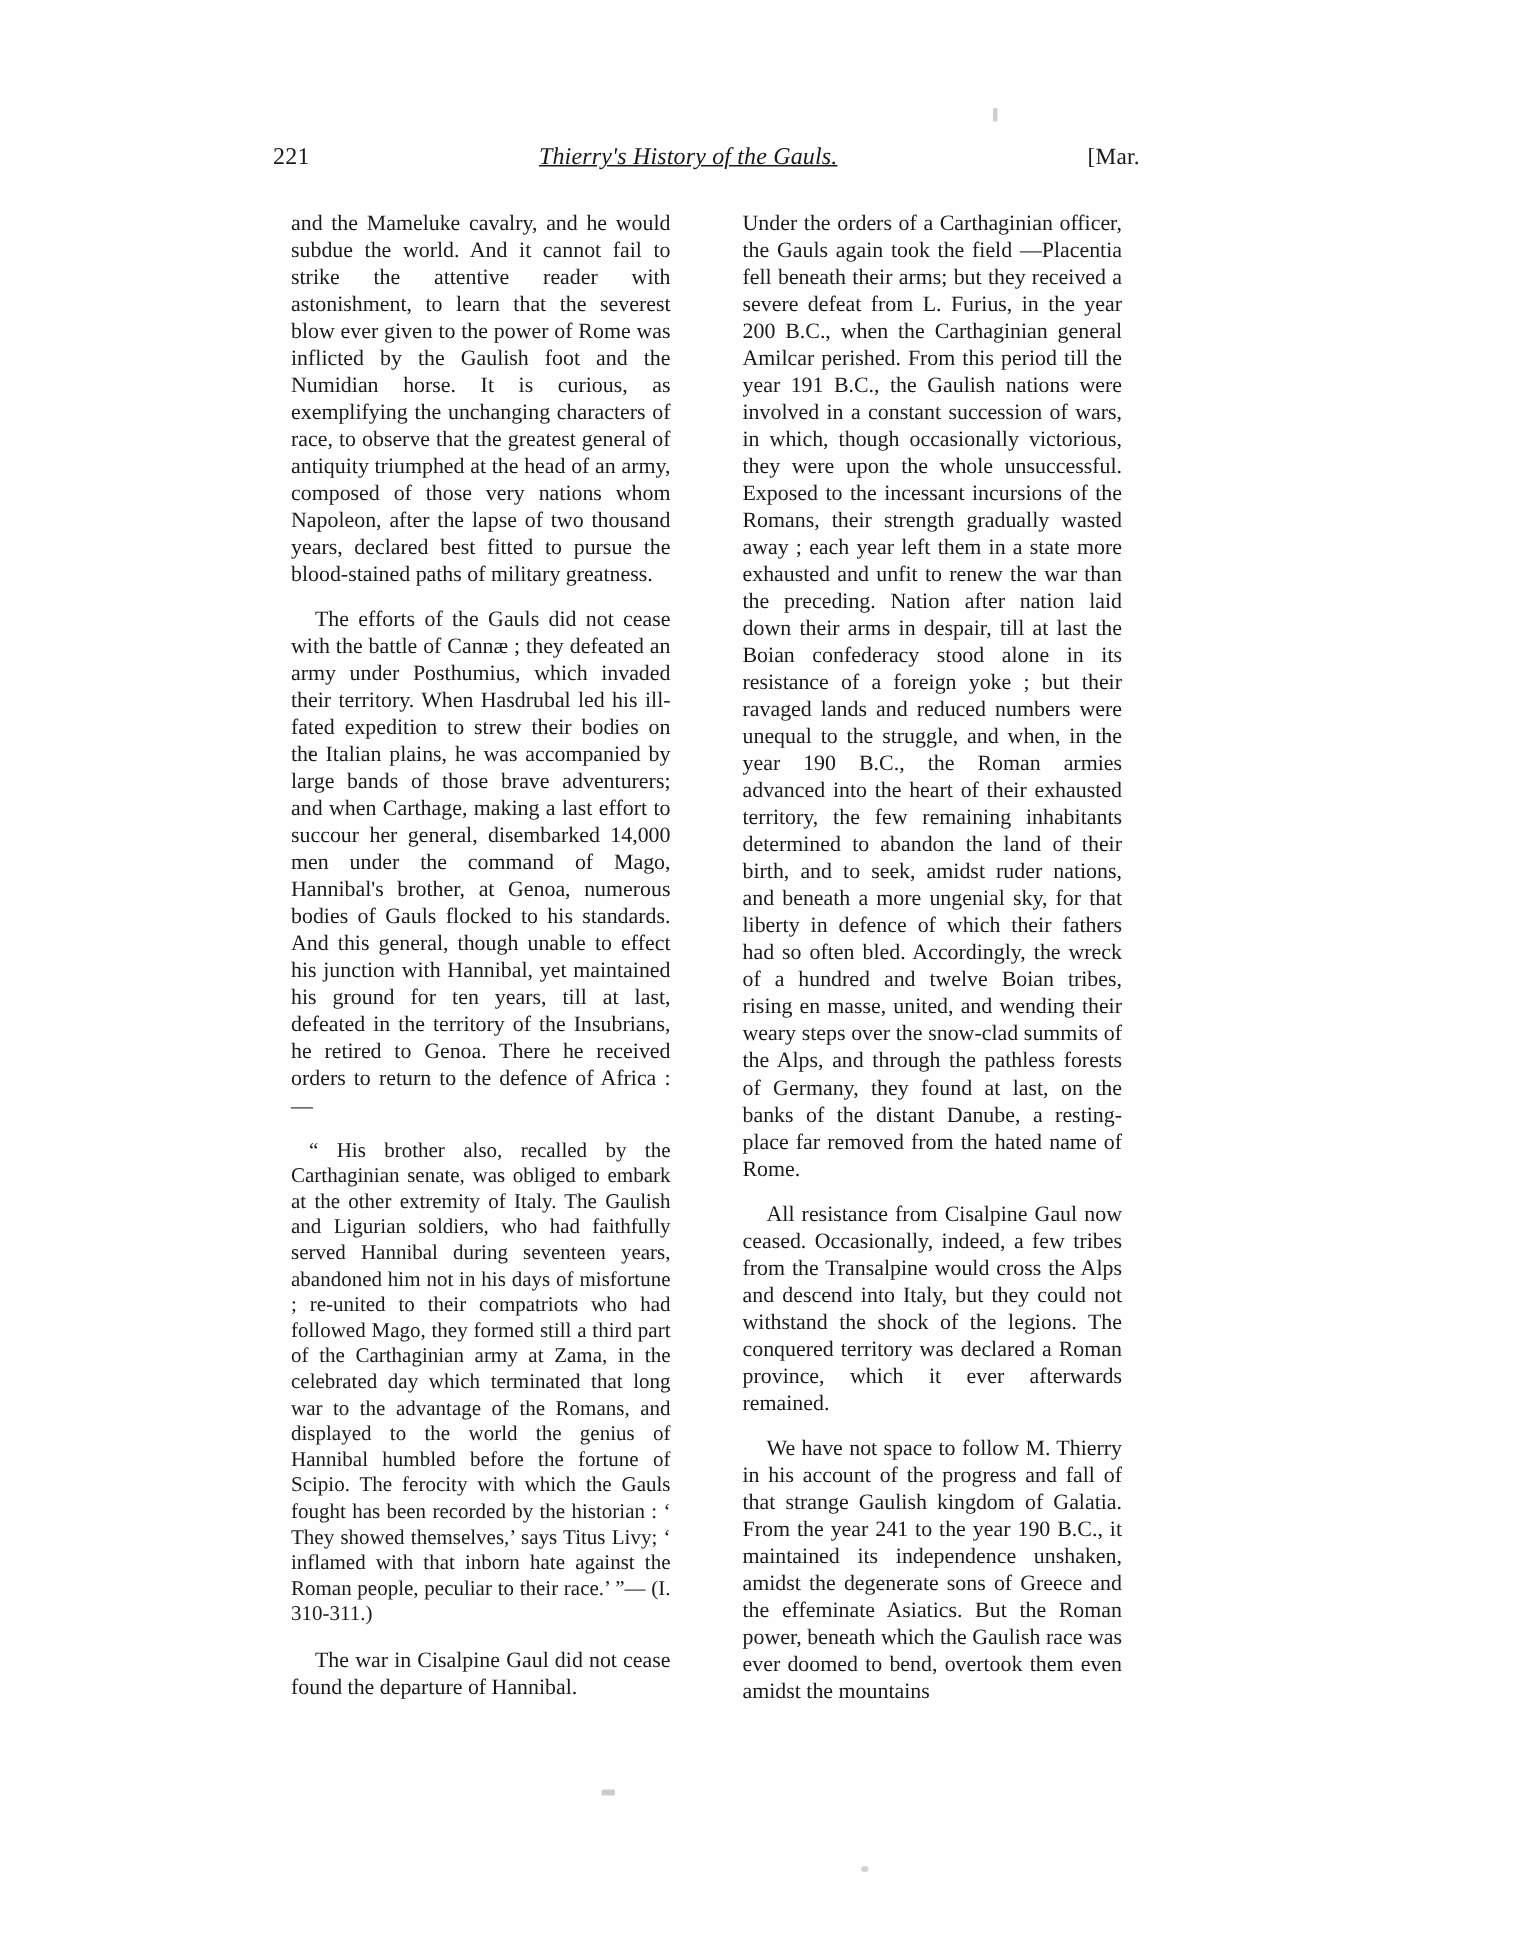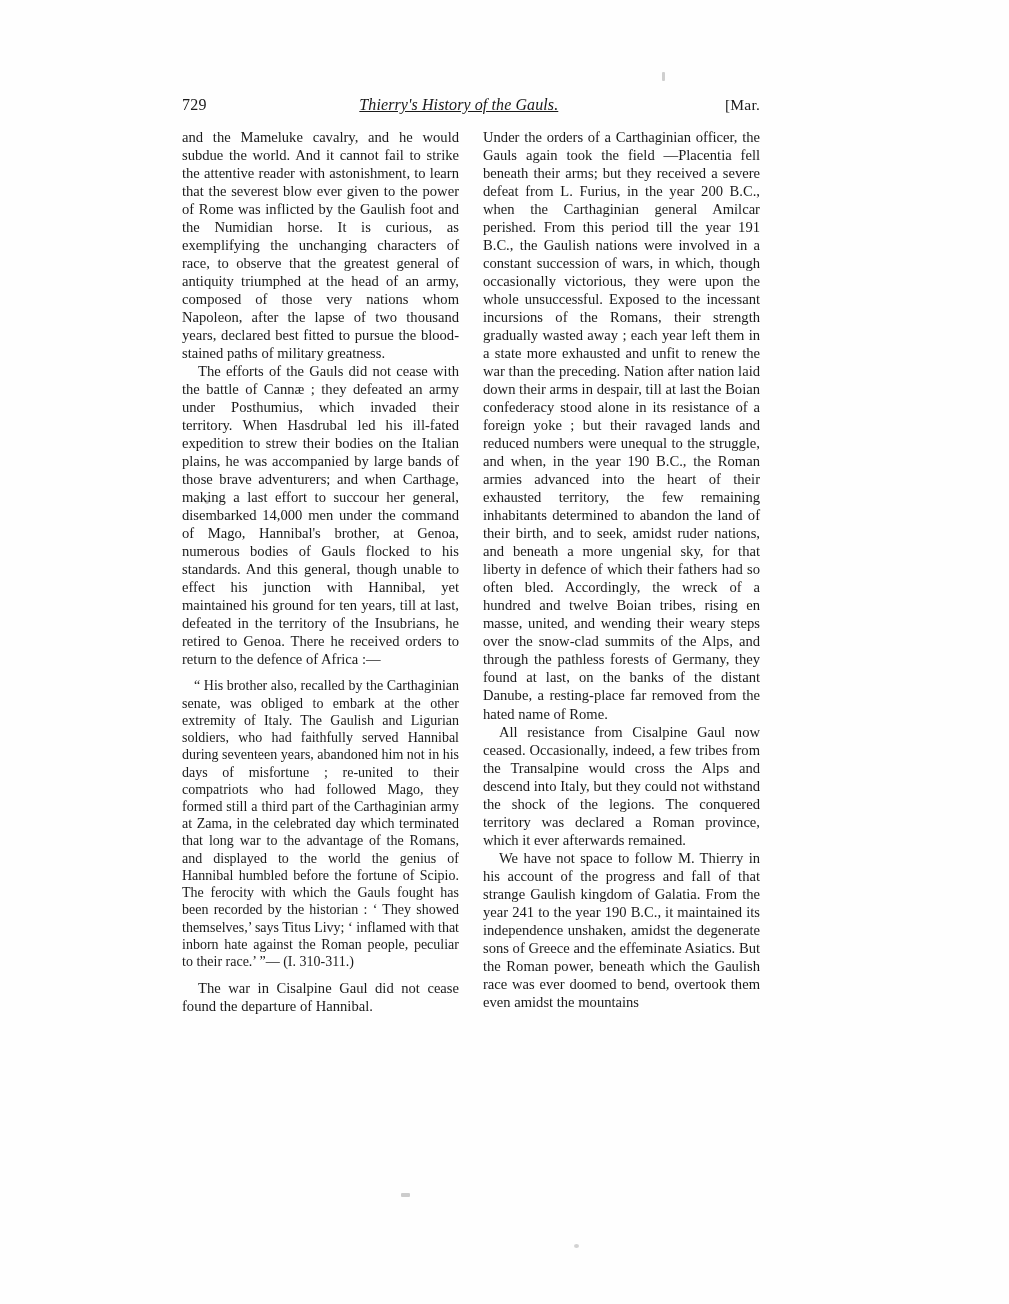--- a/index.html
+++ b/index.html
@@ -54,21 +54,21 @@
   }
   .columns {
     display: flex;
     gap: 24px;
     align-items: flex-start;
   }
   .col {
     width: 277px;
   }
   p {
-    margin: 0;
+    margin: 12px;
     font-size: 14.6px;
     line-height: 1.235;
     text-align: justify;
     text-justify: inter-word;
     -webkit-hyphens: none;
     hyphens: none;
   }
   p.indent {
     text-indent: 16px;
   }
@@ -99,21 +99,21 @@
 <div class="page">
 
   <span class="speck speck-1"></span>
   <span class="speck speck-2"></span>
   <span class="speck speck-3"></span>
   <span class="speck speck-4"></span>
 
   <div class="content">
 
     <div class="header-row">
-      <span class="folio">729</span>
+      <span class="folio">221</span>
       <span class="running-title">Thierry's History of the Gauls.</span>
       <span class="issue-marker">[Mar.</span>
     </div>
 
     <div class="columns">
 
       <div class="col">
         <p class="noindent">and the Mameluke cavalry, and he would subdue the world. And it cannot fail to strike the attentive reader with astonishment, to learn that the severest blow ever given to the power of Rome was inflicted by the Gaulish foot and the Numidian horse. It is curious, as exemplifying the unchanging characters of race, to observe that the greatest general of antiquity triumphed at the head of an army, composed of those very nations whom Napoleon, after the lapse of two thousand years, declared best fitted to pursue the blood-stained paths of military greatness.</p>
         <p class="indent">The efforts of the Gauls did not cease with the battle of Cannæ ; they defeated an army under Posthumius, which invaded their territory. When Hasdrubal led his ill-fated expedition to strew their bodies on the Italian plains, he was accompanied by large bands of those brave adventurers; and when Carthage, making a last effort to succour her general, disembarked 14,000 men under the command of Mago, Hannibal's brother, at Genoa, numerous bodies of Gauls flocked to his standards. And this general, though unable to effect his junction with Hannibal, yet maintained his ground for ten years, till at last, defeated in the territory of the Insubrians, he retired to Genoa. There he received orders to return to the defence of Africa :—</p>
         <p class="quote">“ His brother also, recalled by the Carthaginian senate, was obliged to embark at the other extremity of Italy. The Gaulish and Ligurian soldiers, who had faithfully served Hannibal during seventeen years, abandoned him not in his days of misfortune ; re-united to their compatriots who had followed Mago, they formed still a third part of the Carthaginian army at Zama, in the celebrated day which terminated that long war to the advantage of the Romans, and displayed to the world the genius of Hannibal humbled before the fortune of Scipio. The ferocity with which the Gauls fought has been recorded by the historian : ‘ They showed themselves,’ says Titus Livy; ‘ inflamed with that inborn hate against the Roman people, peculiar to their race.’ ”— (I. 310-311.)</p>

